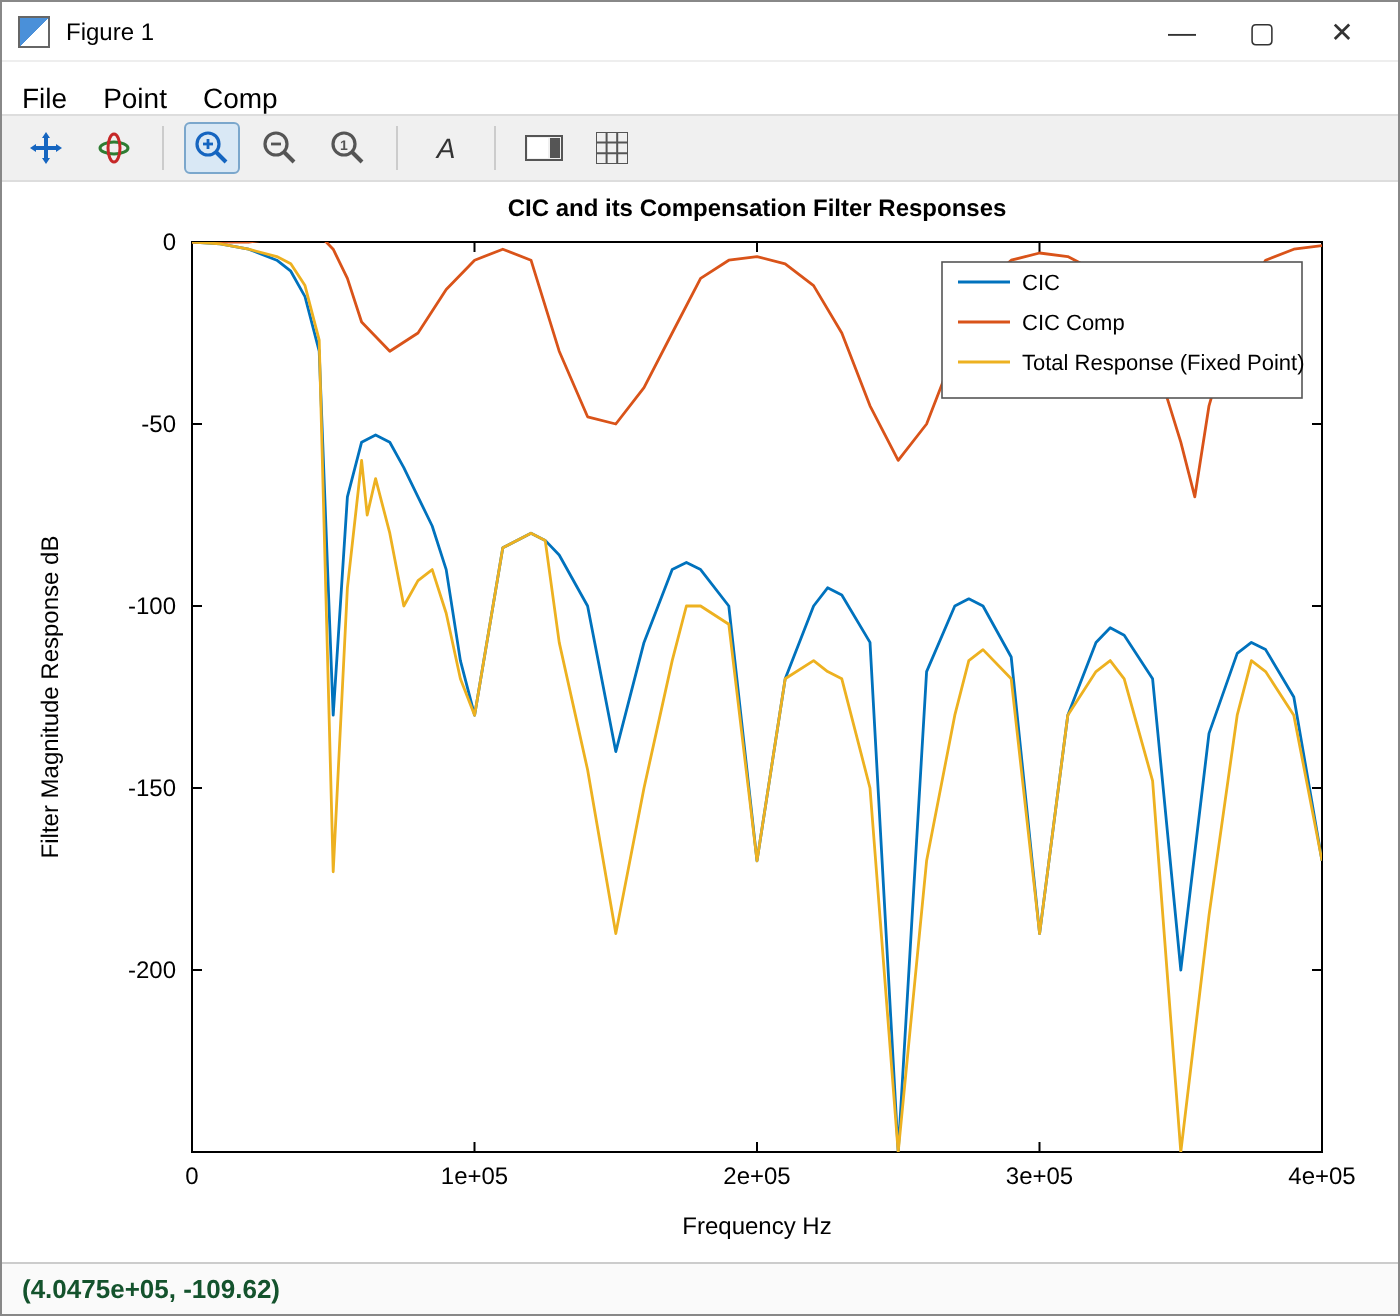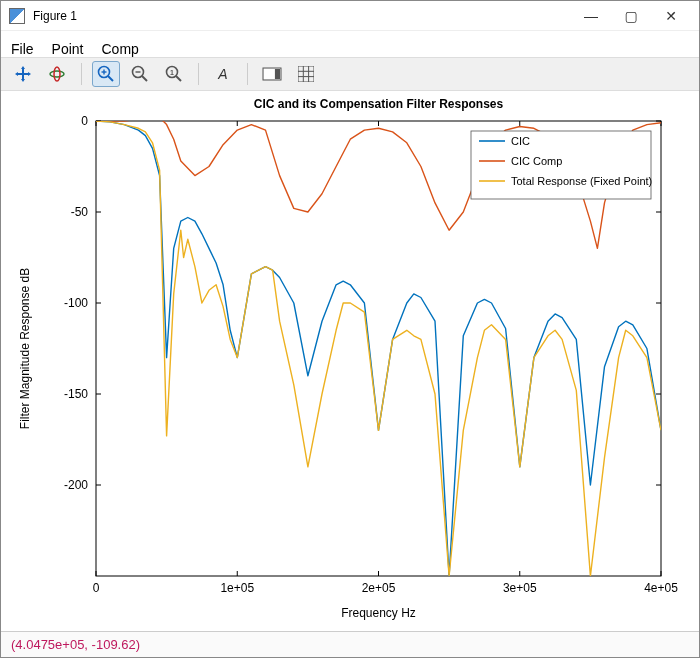--- a/index.html
+++ b/index.html
@@ -75,22 +75,23 @@
     height: 540px;
     background: #fff;
   }
   .statusbar {
     height: 26px;
     border-top: 1px solid #ccc;
     display: flex;
     align-items: center;
     padding: 0 10px;
     font-size: 13px;
-    color: #be185d;
+    color: #14532d;
     background: #fafafa;
+    font-weight: bold;
   }
   svg text { font-family: Arial, sans-serif; }
 </style>
 </head>
 <body>
 
 <div class="titlebar">
   <div class="app-icon"></div>
   <div class="title">Figure 1</div>
   <div class="spacer"></div>

